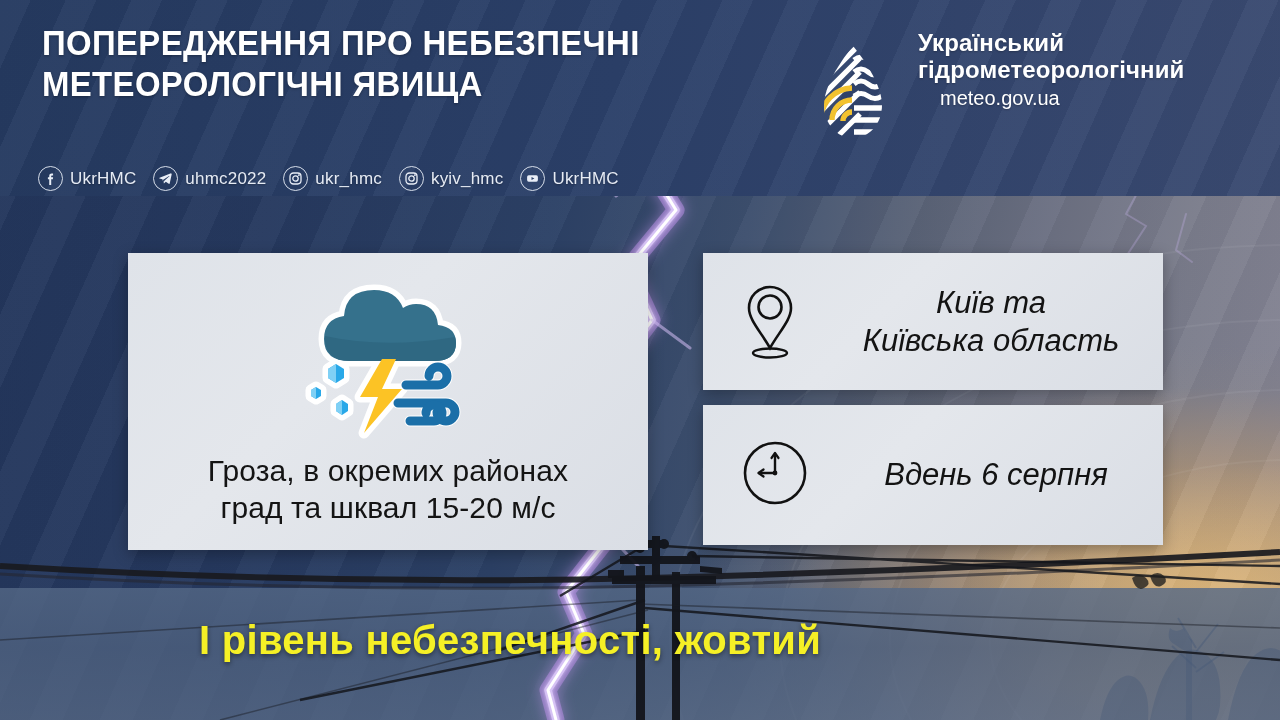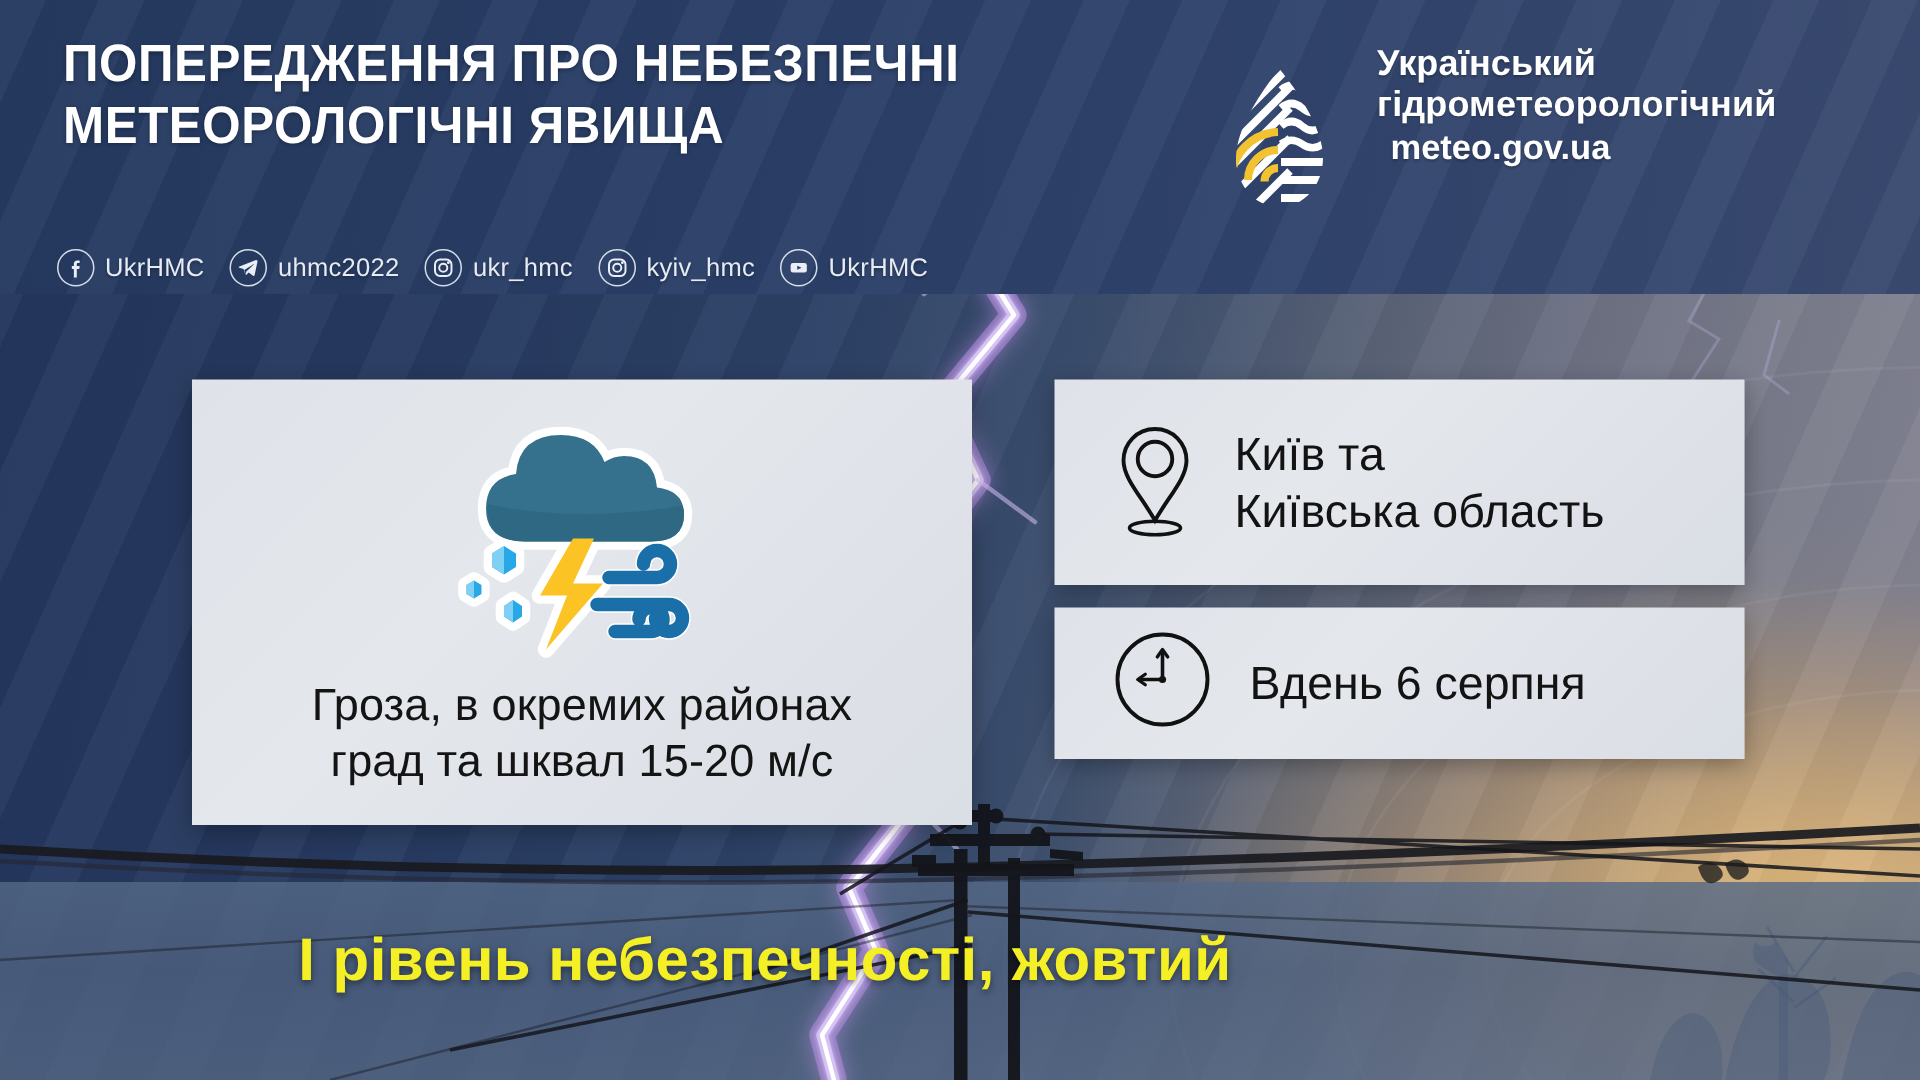--- a/index.html
+++ b/index.html
@@ -110,22 +110,22 @@
   }
   .brand-mark { width:74px; height:98px; flex:0 0 auto; margin-top:14px; }
   .brand-text { color:#fff; }
   .brand-line {
     display:block;
     font-size:24px; line-height:26.5px; font-weight:bold;
     white-space:nowrap; letter-spacing:0.1px;
     text-shadow:0 1px 2px rgba(0,0,0,0.25);
   }
   .brand-site {
-    display:block; margin-top:2px; margin-left:9px;
-    font-size:23px; line-height:27px; font-weight:bold;
+    display:block; margin-top:2px; margin-left:22px;
+    font-size:20px; line-height:27px; font-weight:normal;
     white-space:nowrap;
     text-shadow:0 1px 2px rgba(0,0,0,0.25);
   }
 
   
   .social-row {
     position:absolute; left:38px; top:166px;
     display:flex; align-items:center; gap:9px;
   }
   .social-item { display:flex; align-items:center; gap:7px; margin-right:8px; }
@@ -166,27 +166,27 @@
     color:#141414; font-size:30px; line-height:37px;
     text-align:center; font-weight:normal; letter-spacing:0.1px;
   }
   .hazard-text span { display:block; white-space:nowrap; }
 
   .card-region {
     left:703px; top:253px; width:460px; height:137px;
     display:flex; align-items:center; gap:22px; padding-left:36px;
   }
   .card-time {
-    left:703px; top:405px; width:460px; height:101px;
+    left:703px; top:405px; width:460px; height:140px;
     display:flex; align-items:center; gap:22px; padding-left:36px;
   }
   .info-icon { flex:0 0 auto; }
   .info-text {
     color:#131313; font-size:31px; line-height:38px;
-    flex:1 1 auto; padding-right:4px;
+    text-align:center; flex:1 1 auto; padding-right:4px;font-style:italic;
   }
   .info-text span { display:block; white-space:nowrap; }
   .card-time .info-text { font-size:31px; }
 
   
   .level-banner {
     position:absolute; left:0; top:618px; width:1020px;
     text-align:center;
     color:#f5f026;
     font-size:40px; font-weight:bold; letter-spacing:0.3px;

